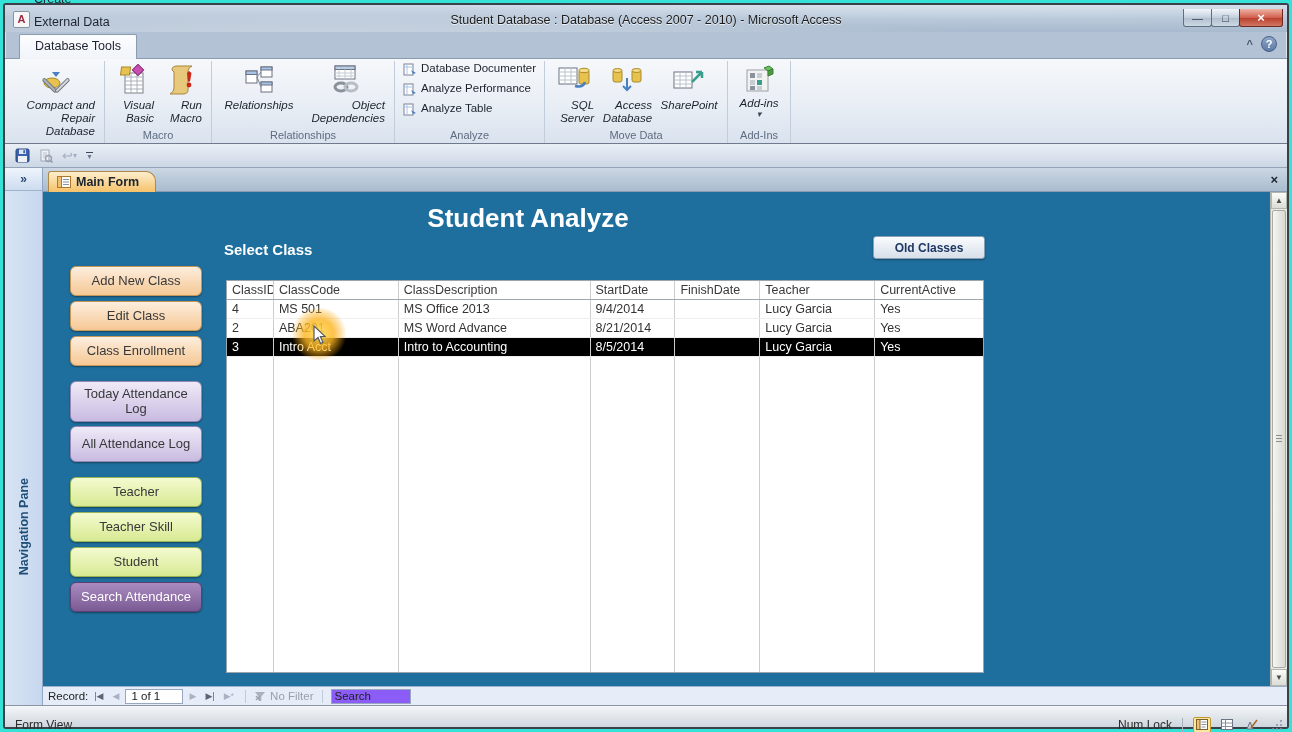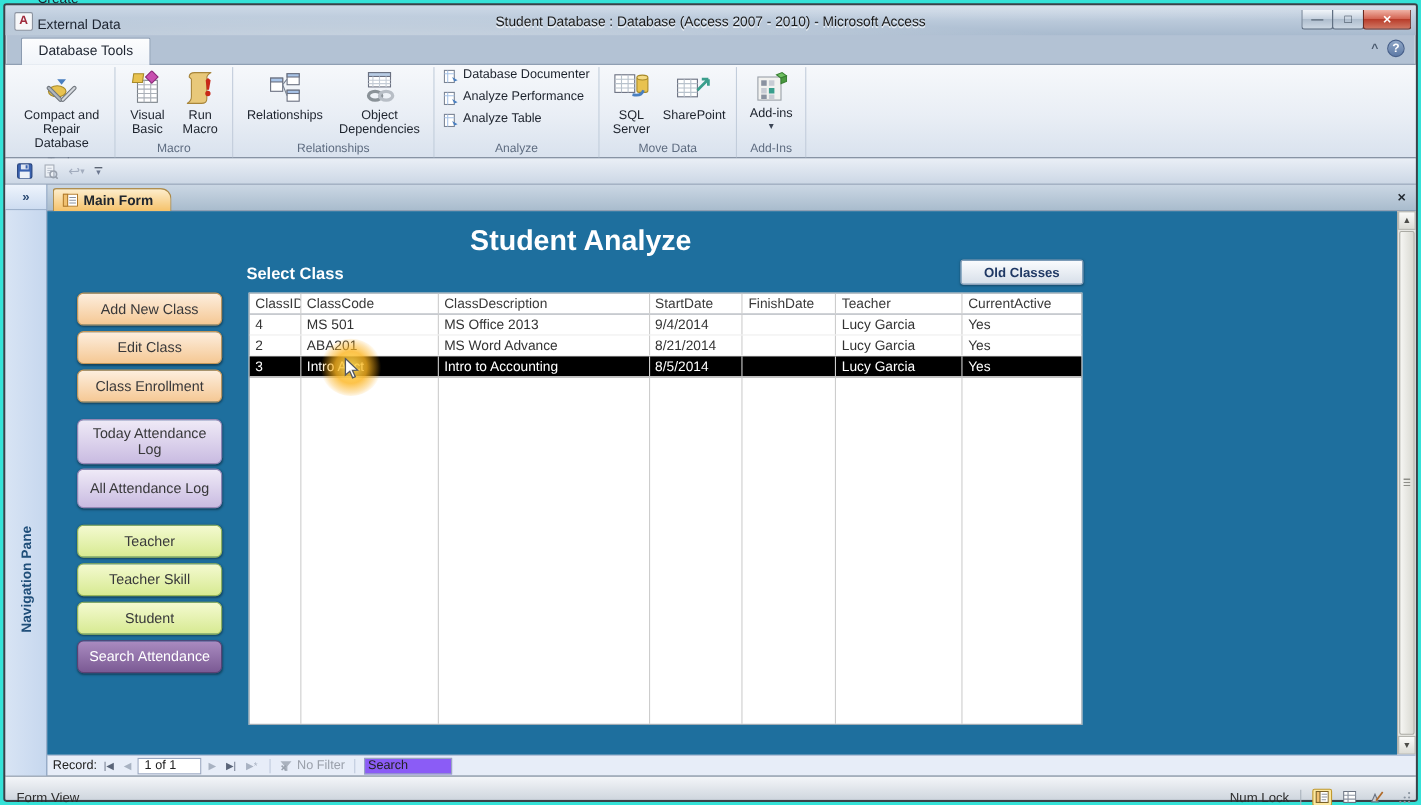--- a/index.html
+++ b/index.html
@@ -61,22 +61,22 @@
   
   .ribbon {
     height:86px; border-top:1px solid #8b9bb0; border-bottom:1px solid #6f7b8c;
     background:linear-gradient(#f6f8fb, #e9eef5 55%, #d9e2ee);
     display:flex; align-items:stretch; padding:2px 0 0 3px;
   }
   .rgroup { display:flex; flex-direction:column; border-right:1px solid #c2cddb; padding:1px 5px 0; }
   .rgroup-body { flex:1; display:flex; align-items:flex-start; }
   .rgroup-label { text-align:center; font-size:11px; color:#5e6c80; padding:1px 2px 2px; }
   .big-btn {
-    display:flex; flex-direction:column; align-items:center; text-align:center;
-    font-size:11.5px; line-height:1.15; color:#1c222c; padding:2px 4px; border-radius:3px; cursor:default;
+    display:flex; flex-direction:column; align-items:center; text-align:right;
+    font-size:11.5px; line-height:1.15; color:#1c222c; padding:2px 4px; border-radius:3px; cursor:default;font-style:italic;
   }
   .big-btn svg { margin-bottom:3px; }
   .small-row { display:flex; align-items:flex-start; gap:4px; font-size:11.5px; color:#1c222c; height:20px; padding:0 3px; }
   .addins-caret { font-size:9px; color:#3c4656; line-height:1; }
   
   .qat {
     height:24px; background:linear-gradient(#eaeff6,#ccd7e5); border-bottom:1px solid #96a3b6;
     display:flex; align-items:center; gap:9px; padding-left:10px;
   }
   .qat-ico { display:flex; align-items:center; }
@@ -141,21 +141,21 @@
     box-shadow:0 1px 2px rgba(0,0,0,.4); margin-bottom:5px; cursor:default;
   }
   .form-btn.peach { background:linear-gradient(#fdeede,#f5c894); border:1px solid #c59759; }
   .form-btn.lavender { background:linear-gradient(#efeaf7,#c9bbe1); border:1px solid #9687b5; min-height:36px; }
   .form-btn.lavender.tall { min-height:41px; margin-bottom:4px; }
   .form-btn.green { background:linear-gradient(#f4fad0,#d7ea92); border:1px solid #97b558; }
   .form-btn.purple { background:linear-gradient(#a98bc0,#7b5a94); border:1px solid #5b4173; color:#fff; margin-bottom:0; }
   .gap-above { margin-top:10px; }
   
   .datasheet {
-    position:absolute; left:183px; top:74px; width:758px; height:393px;
+    position:absolute; left:183px; top:88px; width:758px; height:393px;
     background:#fff; border:1px solid #9aa5ae; display:flex; flex-direction:column; font-size:12.5px; color:#333;
   }
   .ds-row { display:flex; height:19px; flex:none; }
   .ds-head { border-bottom:1px solid #a2a8b0; color:#3a3a3a; }
   .ds-cell { padding:2px 0 0 5px; border-right:1px solid #cdcdcd; overflow:hidden; white-space:nowrap; }
   .ds-body-row { border-bottom:1px solid #eeeeee; cursor:default; }
   .ds-body-row.selected { background:var(--selected-row-bg,#000); color:#fff; }
   .ds-fill { flex:1; display:flex; }
   .ds-fill .ds-cell { height:100%; }
   .c0{width:47px}.c1{width:125px}.c2{width:192px}.c3{width:85px}.c4{width:85px}.c5{width:115px}.c6{width:108px; border-right:none}
@@ -345,20 +345,30 @@
       <div class="rgroup-body">
         <div class="big-btn" style="width:48px">
           <svg width="34" height="32" viewBox="0 0 34 32">
             <rect x="2" y="4" width="18" height="16" fill="#fff" stroke="#6a7080"></rect>
             <path d="M2 8h18 M2 12h18 M2 16h18 M8 4v16 M14 4v16" stroke="#b8c2cc" fill="none"></path>
             <rect x="22" y="6" width="10" height="14" rx="2" fill="#e8c24f" stroke="#a88a28"></rect>
             <ellipse cx="27" cy="6.5" rx="5" ry="2.2" fill="#f4da84" stroke="#a88a28"></ellipse>
             <path d="M18 22 Q26 24 28 18" stroke="#4a7fc0" stroke-width="2.5" fill="none"></path>
           </svg>
           <span>SQL Server</span>
+        </div>
+        <div class="big-btn" style="width:58px">
+          <svg width="34" height="32" viewBox="0 0 34 32">
+            <rect x="3" y="6" width="9" height="12" rx="2" fill="#e8c24f" stroke="#a88a28"></rect>
+            <ellipse cx="7.5" cy="6.5" rx="4.5" ry="2" fill="#f4da84" stroke="#a88a28"></ellipse>
+            <rect x="22" y="6" width="9" height="12" rx="2" fill="#e8c24f" stroke="#a88a28"></rect>
+            <ellipse cx="26.5" cy="6.5" rx="4.5" ry="2" fill="#f4da84" stroke="#a88a28"></ellipse>
+            <path d="M13 22 L17 26 L21 22 M17 26 L17 14" stroke="#4a7fc0" stroke-width="2" fill="none"></path>
+          </svg>
+          <span>Access Database</span>
         </div>
         <div class="big-btn" style="width:66px">
           <svg width="34" height="32" viewBox="0 0 34 32">
             <rect x="2" y="8" width="18" height="16" fill="#fff" stroke="#6a7080"></rect>
             <path d="M2 12h18 M2 16h18 M2 20h18 M8 8v16 M14 8v16" stroke="#b8c2cc" fill="none"></path>
             <path d="M20 18 L30 8 M30 8 L24 8 M30 8 L30 14" stroke="#3a9e8c" stroke-width="2.5" fill="none"></path>
           </svg>
           <span>SharePoint</span>
         </div>
       </div>

